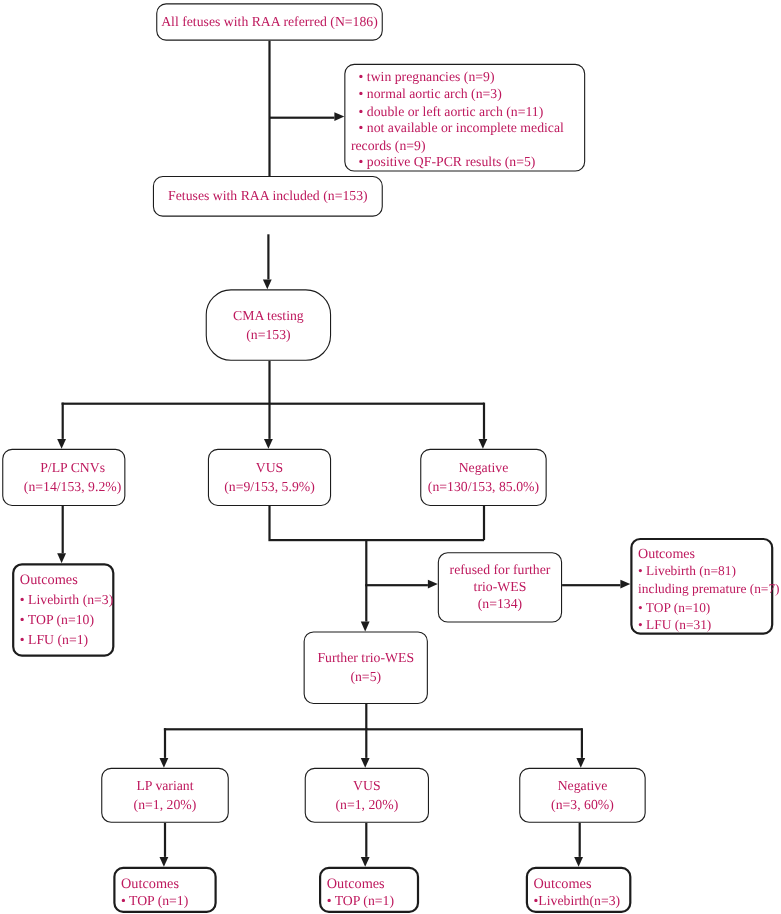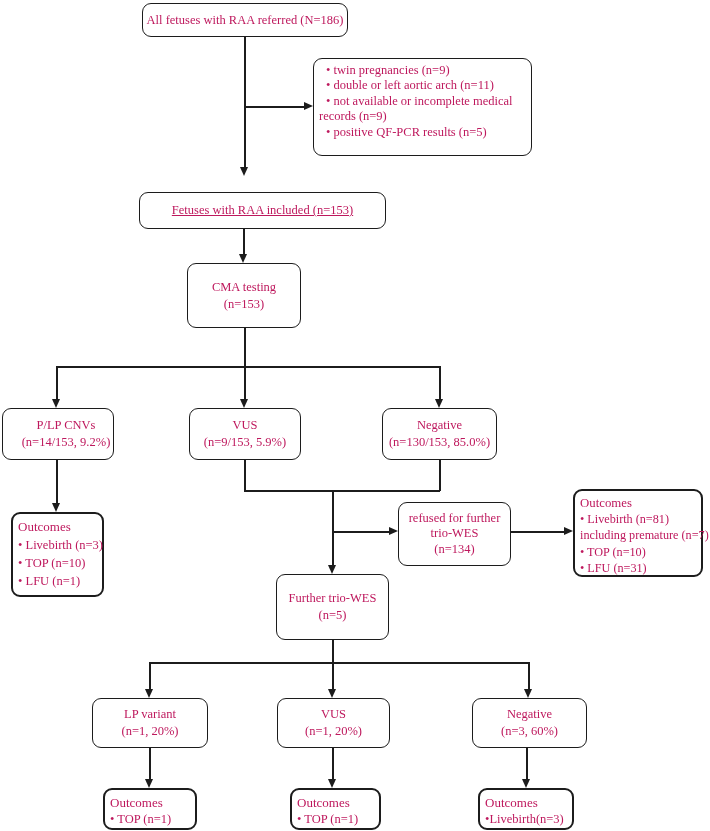--- a/index.html
+++ b/index.html
@@ -91,31 +91,32 @@
     <div class="arr-d" style="left:328px;top:779px;"></div>
     <div class="arr-d" style="left:522px;top:779px;"></div>
   </div>
 
   <div class="box center" style="left:142px;top:3px;width:206px;height:34px;">
     <div>All fetuses with RAA referred (N=186)</div>
   </div>
 
   <div class="box excl" style="left:313px;top:58px;width:219px;height:98px;">
     <div class="xline b">• twin pregnancies (n=9)</div>
+    <div class="xline b">• normal aortic arch (n=3)</div>
     <div class="xline b">• double or left aortic arch (n=11)</div>
     <div class="xline b">• not available or incomplete medical</div>
     <div class="xline">records (n=9)</div>
     <div class="xline b">• positive QF-PCR results (n=5)</div>
   </div>
 
-  <div class="box center" style="left:139px;top:192px;width:247px;height:37px;text-decoration:underline;">
+  <div class="box center" style="left:139px;top:160px;width:209px;height:37px;">
     <div>Fetuses with RAA included (n=153)</div>
   </div>
 
-  <div class="box center" style="left:187px;top:263px;width:114px;height:65px;">
+  <div class="box center" style="left:187px;top:263px;width:114px;height:65px;border-radius:23px;">
     <div>CMA testing</div>
     <div>(n=153)</div>
   </div>
 
   <div class="box center" style="left:2px;top:408px;width:112px;height:52px;padding-left:16px;">
     <div>P/LP CNVs</div>
     <div>(n=14/153, 9.2%)</div>
   </div>
 
   <div class="box center" style="left:189px;top:408px;width:112px;height:52px;">

